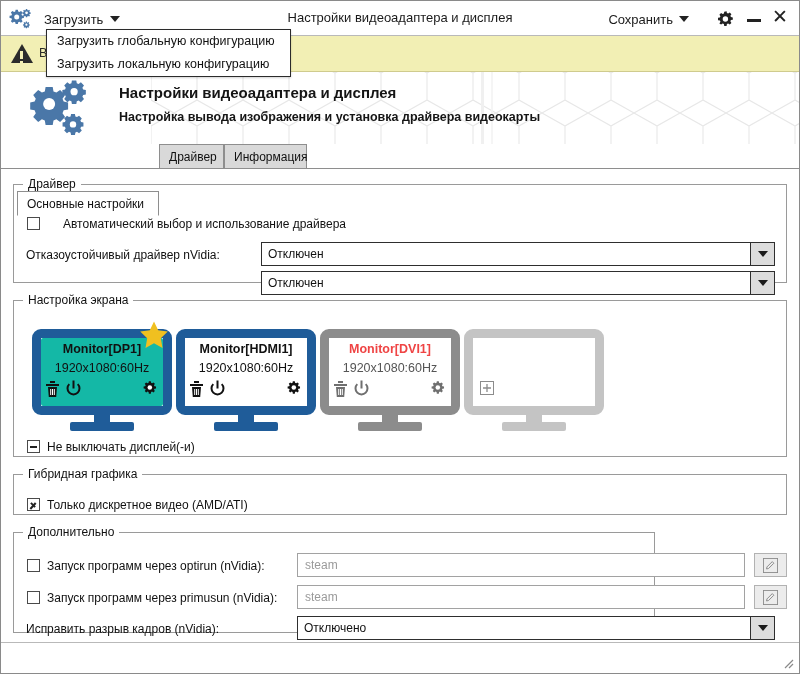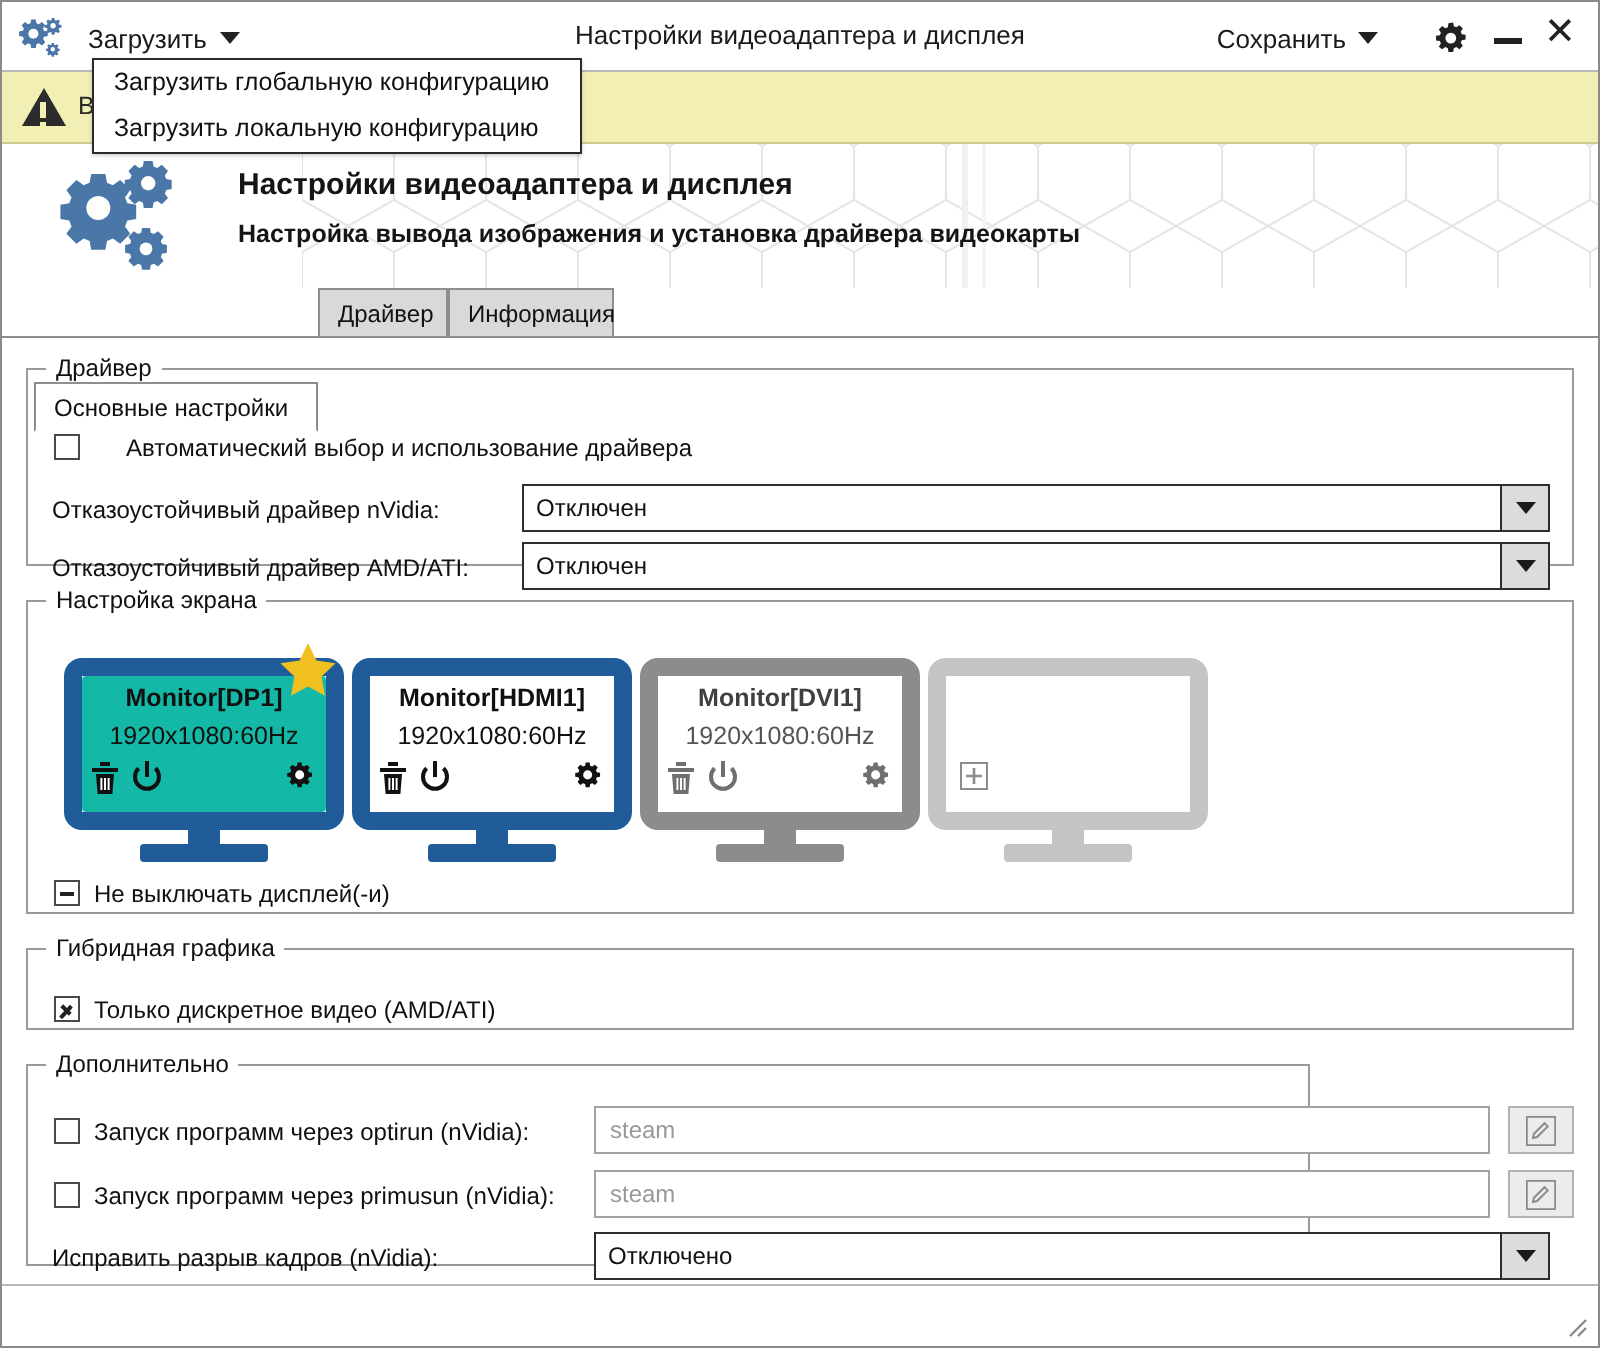--- a/index.html
+++ b/index.html
@@ -193,21 +193,20 @@
       <span class="lbl" style="left:33px;top:26px;margin-left:16px;">Автоматический выбор и использование драйвера</span>
 
       <span class="lbl" style="left:12px;top:57px;">Отказоустойчивый драйвер nVidia:</span>
       <div class="combo" style="left:247px;top:51px;width:514px;">
         <span class="val">Отключен</span>
         <span class="btn">
             <i></i>
           </span>
       </div>
 
-      <span class="lbl" style="left:12px;top:86px;">Отказоустойчивый драйвер AMD/ATI:</span>
       <div class="combo" style="left:247px;top:80px;width:514px;">
         <span class="val">Отключен</span>
         <span class="btn">
             <i></i>
           </span>
       </div>
     </fieldset>
 
     <fieldset class="gb" style="left:12px;top:124px;width:774px;height:164px;">
       <legend>Настройка экрана</legend>
@@ -275,21 +274,21 @@
             </div>
           </div>
         </div>
         <div class="neck" style="background:#1f5c99;"></div>
         <div class="base" style="background:#1f5c99;"></div>
       </div>
 
       <div class="mon" style="left:306px;top:22px;">
         <div class="screen" style="border:9px solid #8c8c8c;">
           <div class="inner" style="left:0;top:0;right:0;bottom:0;background:#fff;">
-            <div class="name" style="color:#404040;">Monitor[DVI1]</div>
+            <div class="name" style="color:#ef4444;">Monitor[DVI1]</div>
             <div class="res" style="color:#555;">1920x1080:60Hz</div>
             <div class="icons">
               <span style="position:absolute;left:0;top:0;">
                 <svg width="15" height="16" viewBox="0 0 15 16">
                     <path fill="#6f6f6f" d="M5 0h5v2H5zM1 3h13v2H1zM3 6h9l-.8 10H3.8z"></path>
                     <path fill="#fff" d="M5.2 8h1v6h-1zM7 8h1v6H7zM8.8 8h1v6h-1z"></path>
                   </svg>
               </span>
               <span style="position:absolute;left:20px;top:-1px;">
                 <svg width="17" height="17" viewBox="0 0 17 17">

